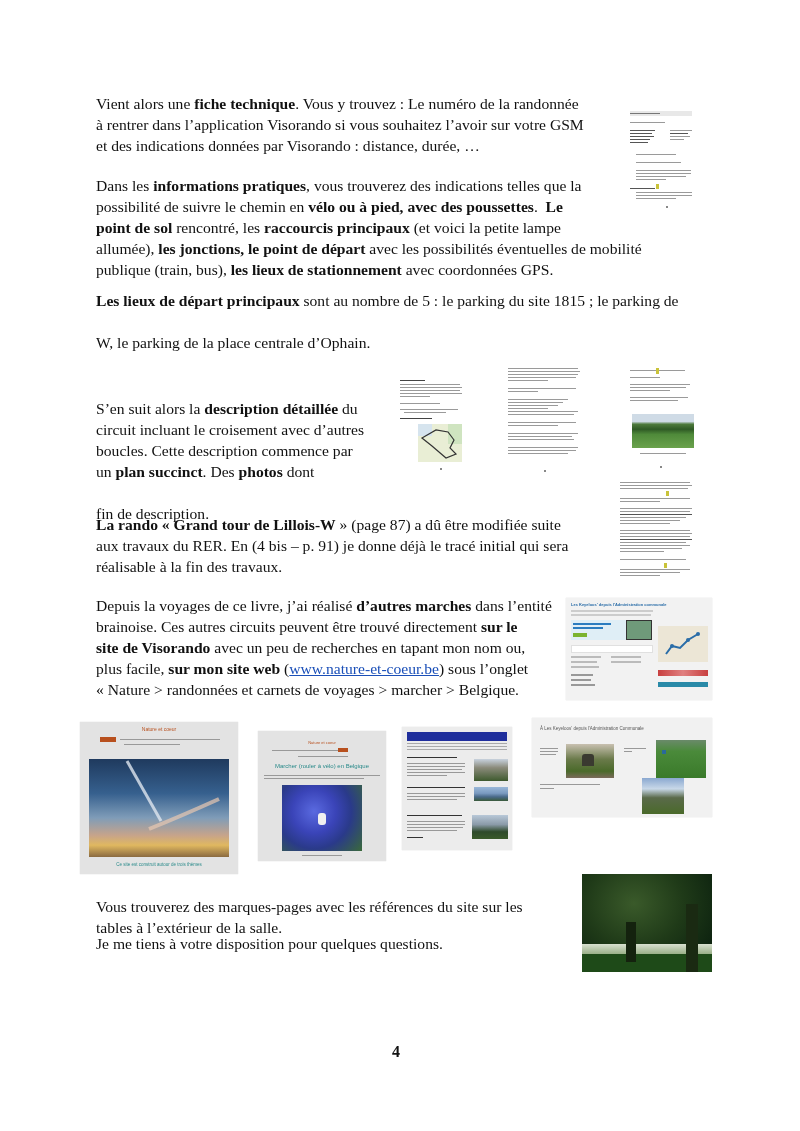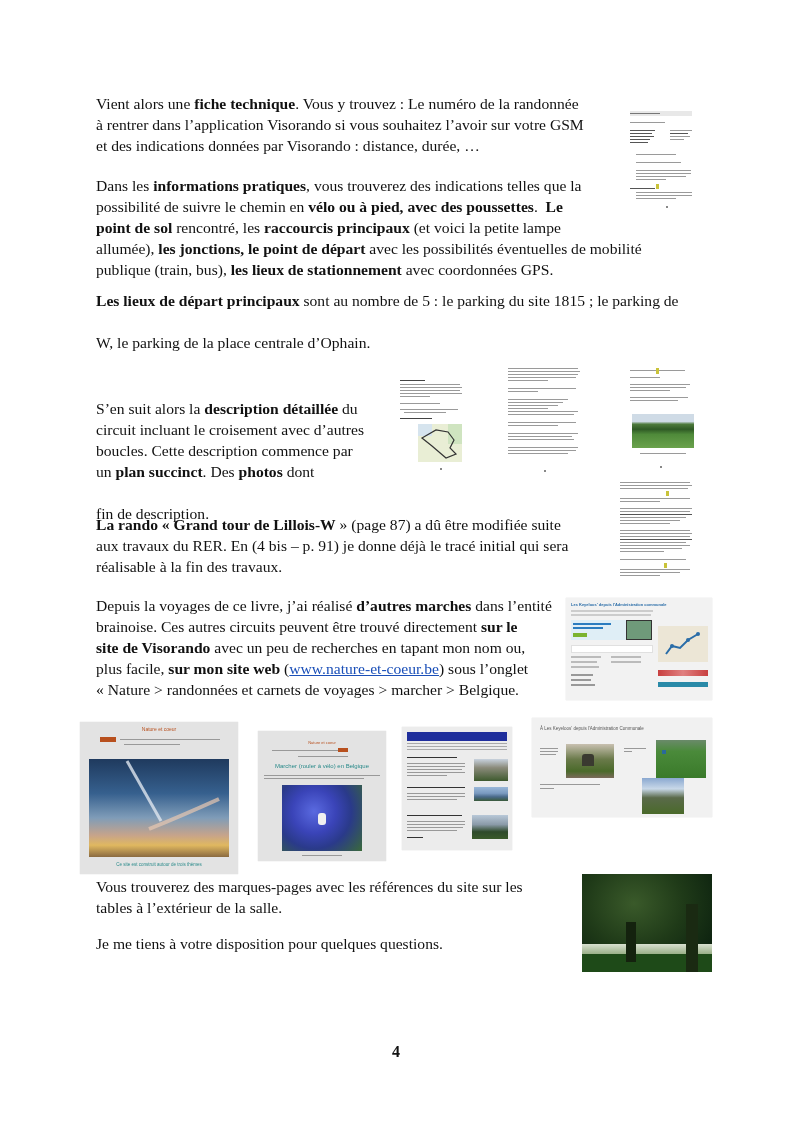--- a/index.html
+++ b/index.html
@@ -58,21 +58,21 @@
 </p>
 
 <p class="para" style="top:595px;">
   <span>Depuis la voyages de ce livre, j’ai réalisé </span><b>d’autres marches</b><span> dans l’entité</span><br>
   <span>brainoise.  Ces autres circuits peuvent être trouvé directement </span><b>sur le</b><br>
   <b>site de Visorando</b><span> avec un peu de recherches en tapant mon nom ou,</span><br>
   <span>plus facile, </span><b>sur mon site web</b><span> (</span><a class="link">www.nature-et-coeur.be</a><span>) sous l’onglet</span><br>
   <span>« Nature &gt; randonnées et carnets de voyages &gt; marcher &gt; Belgique.</span>
 </p>
 
-<p class="para" style="top:876px;">
+<p class="para" style="top:896px;">
   <span>Vous trouverez des marques-pages avec les références du site sur les</span><br>
   <span>tables à l’extérieur de la salle.</span>
 </p>
 <p class="para" style="top:933px;">
   <span>Je me tiens à votre disposition pour quelques questions.</span>
 </p>
 
 <div class="page-num">4</div>
 
 <div class="mini" style="left:626px; top:108px; width:90px; height:100px;">

